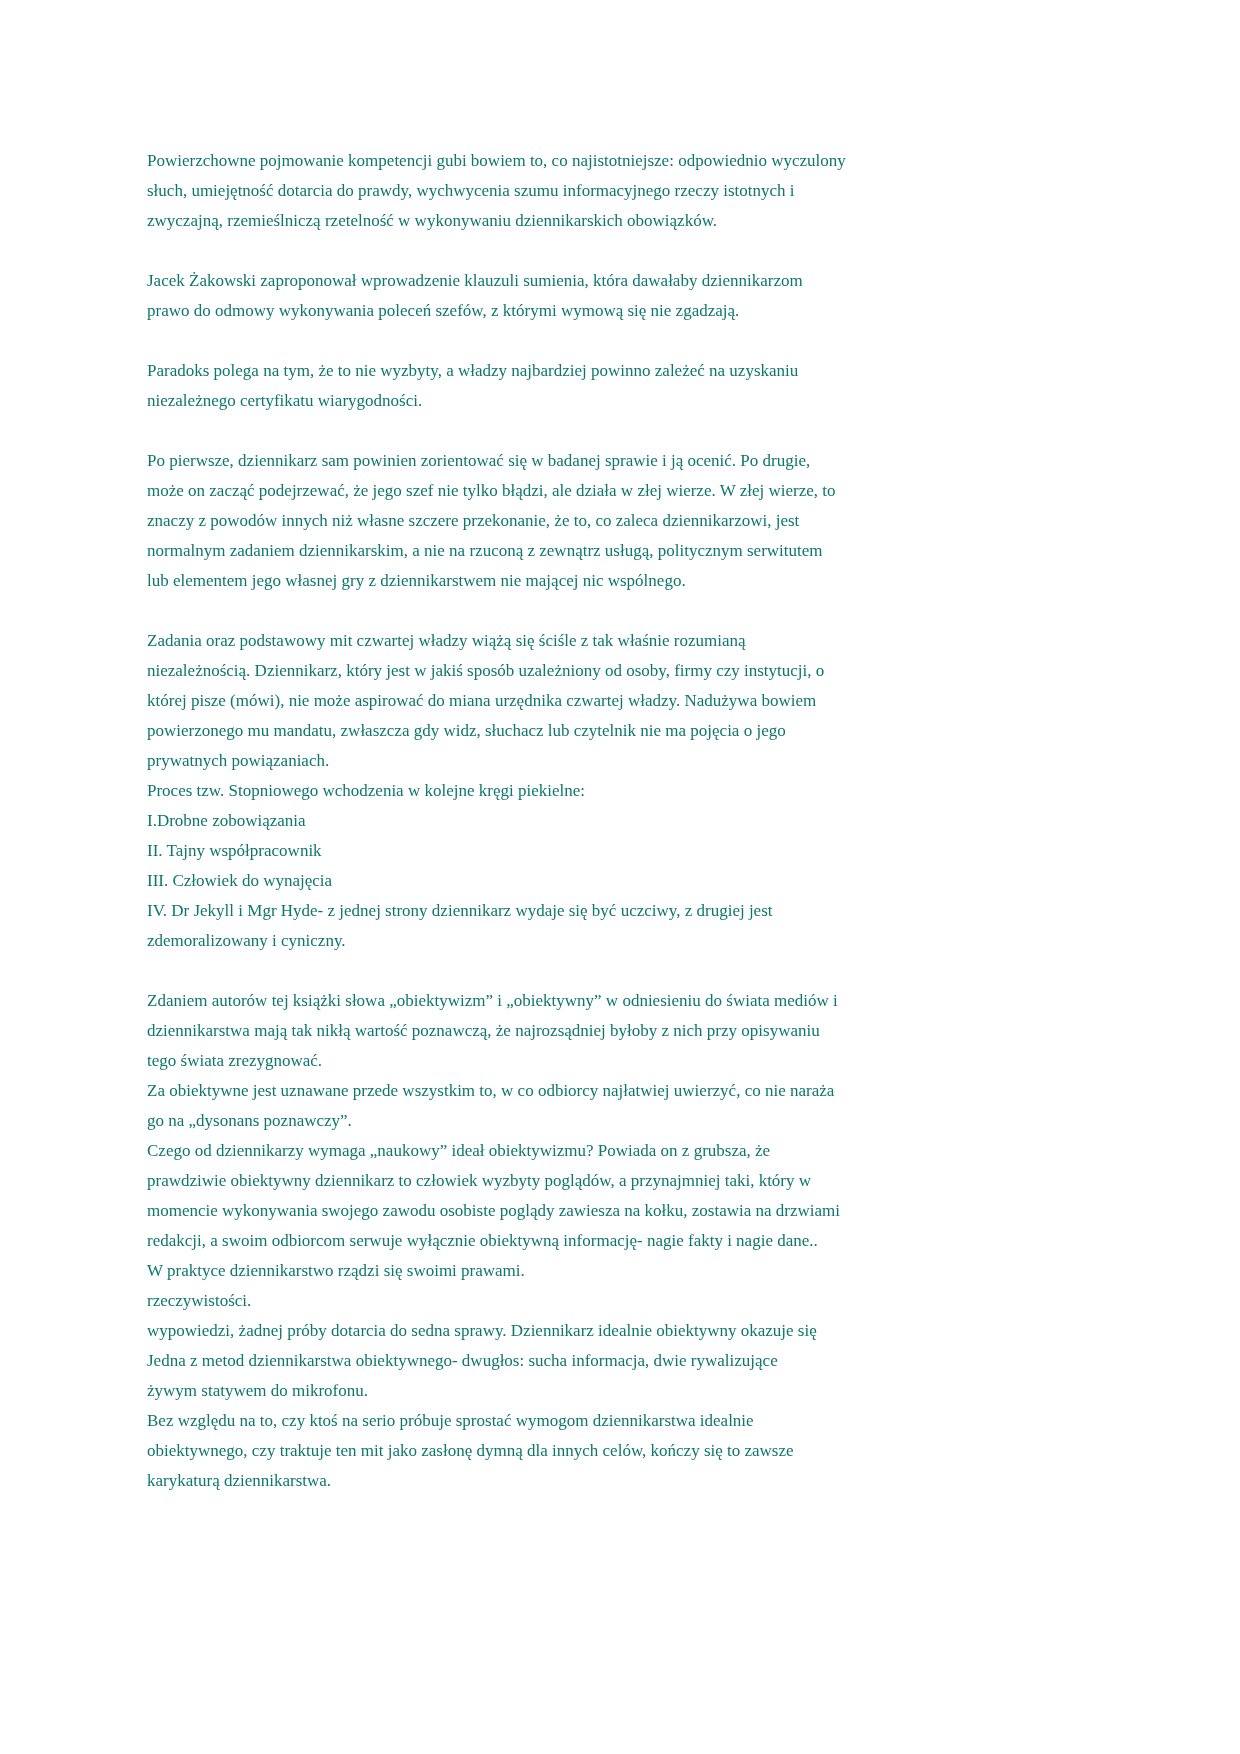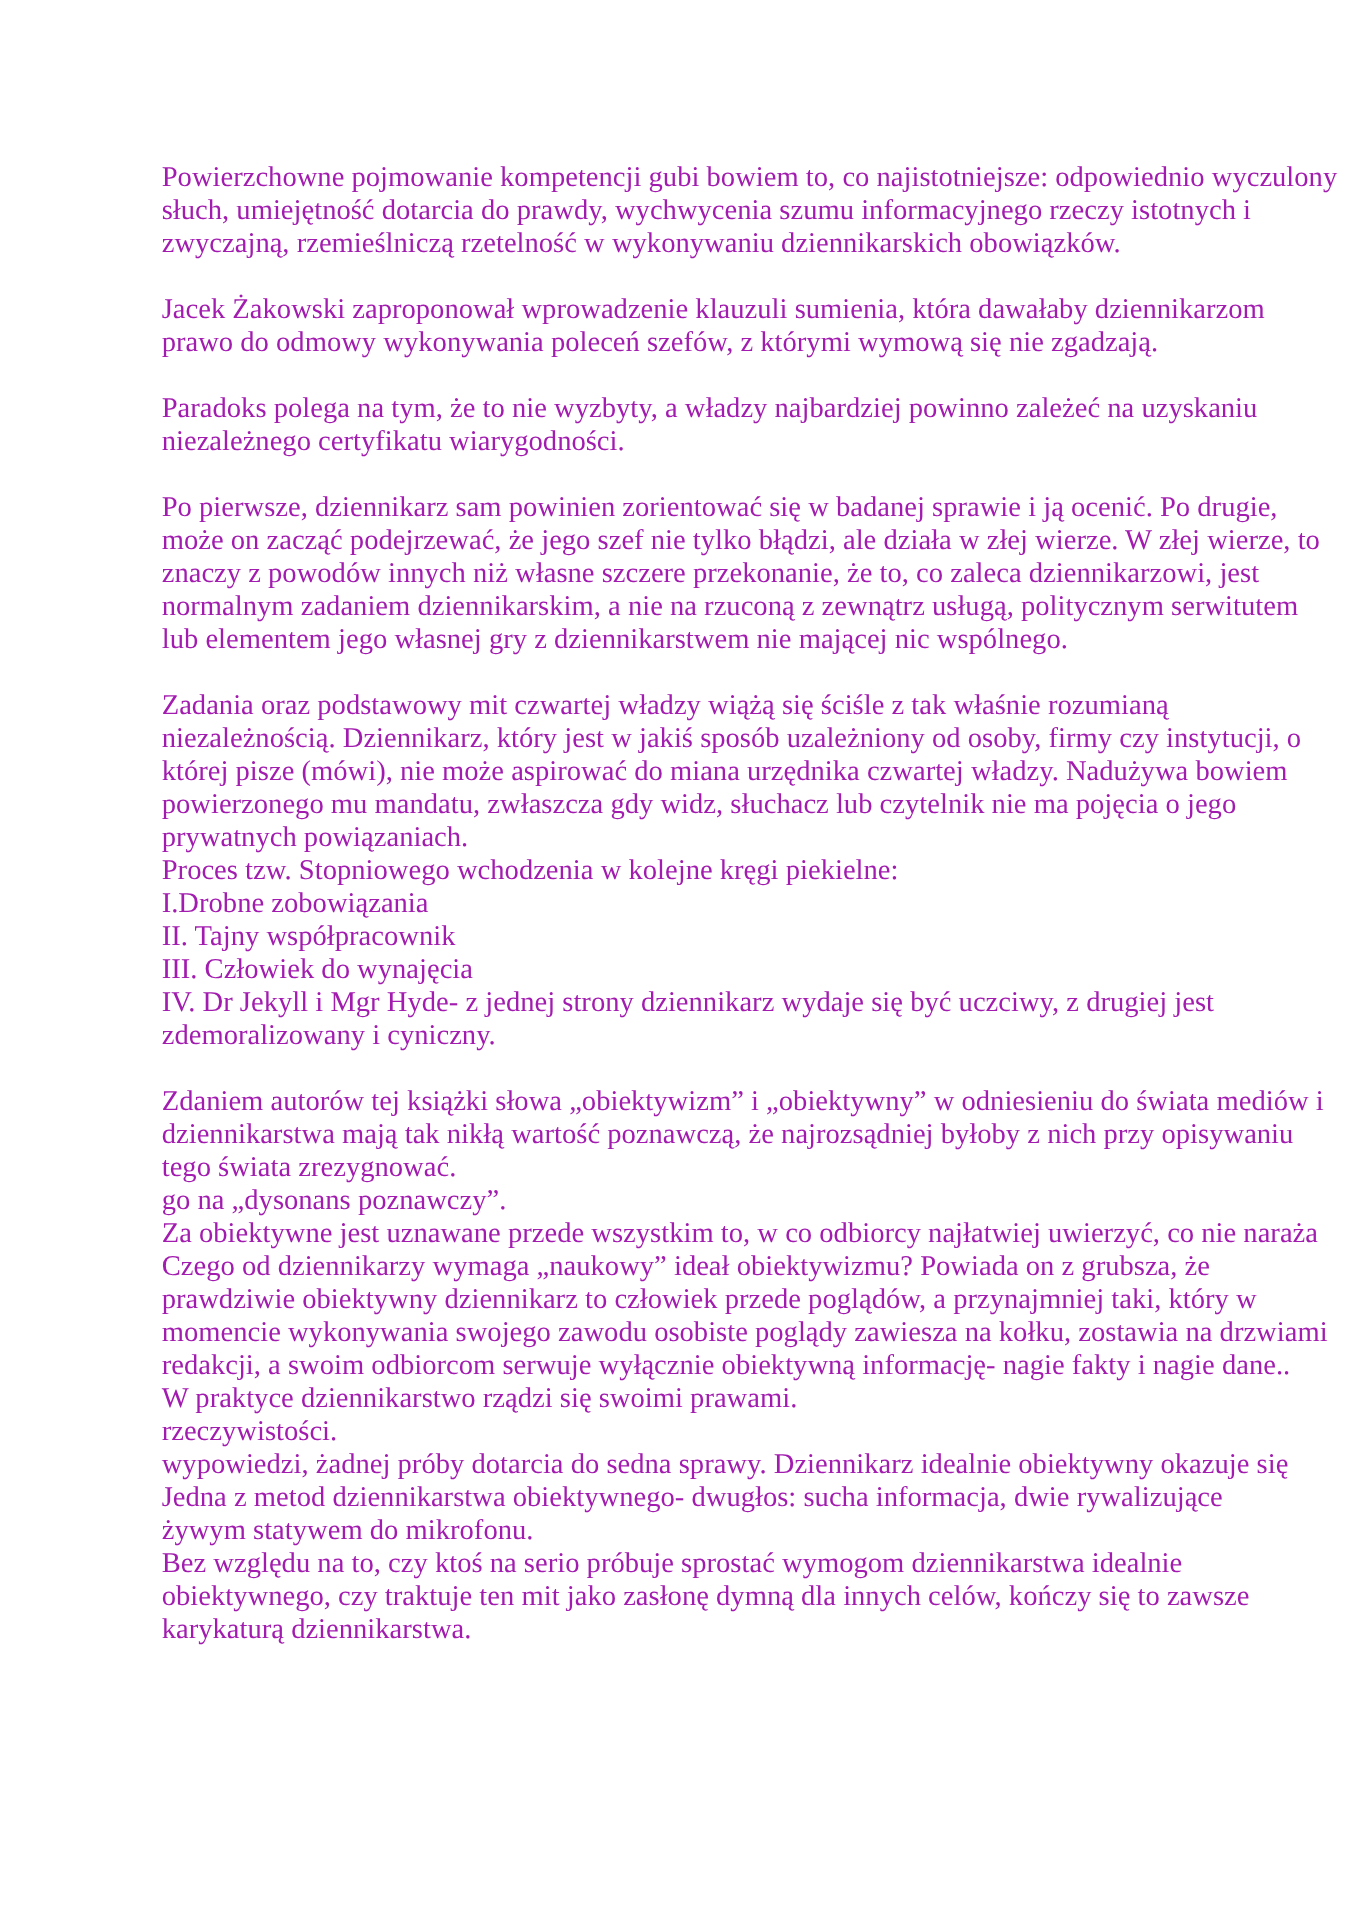--- a/index.html
+++ b/index.html
@@ -1,20 +1,20 @@
 <!DOCTYPE html>
 <html><head>
   <meta charset="utf-8">
   <style>
     html, body { margin: 0; padding: 0; background: #ffffff; }
     body { width: 1240px; height: 1754px; position: relative; overflow: hidden; }
     .page {
       position: absolute; left: 147px; top: 146px; width: 960px;
       font-family: "Liberation Serif", "DejaVu Serif", serif;
-      font-size: 26px; line-height: 30px; color: #a21caf;
+      font-size: 17px; line-height: 30px; color: #0f766e;
     }
     .para { margin: 0; }
     .gap { height: 30px; }
     .line { display: block; white-space: nowrap; }
   </style>
 </head>
 <body>
 
 <div class="page">
 
@@ -58,24 +58,24 @@
     <span class="line">III. Człowiek do wynajęcia</span>
     <span class="line">IV. Dr Jekyll i Mgr Hyde- z jednej strony dziennikarz wydaje się być uczciwy, z drugiej jest</span>
     <span class="line">zdemoralizowany i cyniczny.</span>
   </p>
   <div class="gap"></div>
 
   <p class="para">
     <span class="line">Zdaniem autorów tej książki słowa „obiektywizm” i „obiektywny” w odniesieniu do świata mediów i</span>
     <span class="line">dziennikarstwa mają tak nikłą wartość poznawczą, że najrozsądniej byłoby z nich przy opisywaniu</span>
     <span class="line">tego świata zrezygnować.</span>
+    <span class="line">Za obiektywne jest uznawane przede wszystkim to, w co odbiorcy najłatwiej uwierzyć, co nie naraża</span>
     <span class="line">go na „dysonans poznawczy”.</span>
-    <span class="line">Za obiektywne jest uznawane przede wszystkim to, w co odbiorcy najłatwiej uwierzyć, co nie naraża</span>
     <span class="line">Czego od dziennikarzy wymaga „naukowy” ideał obiektywizmu? Powiada on z grubsza, że</span>
-    <span class="line">prawdziwie obiektywny dziennikarz to człowiek przede poglądów, a przynajmniej taki, który w</span>
+    <span class="line">prawdziwie obiektywny dziennikarz to człowiek wyzbyty poglądów, a przynajmniej taki, który w</span>
     <span class="line">momencie wykonywania swojego zawodu osobiste poglądy zawiesza na kołku, zostawia na drzwiami</span>
     <span class="line">redakcji, a swoim odbiorcom serwuje wyłącznie obiektywną informację- nagie fakty i nagie dane..</span>
     <span class="line">W praktyce dziennikarstwo rządzi się swoimi prawami.</span>
     <span class="line">rzeczywistości.</span>
     <span class="line">wypowiedzi, żadnej próby dotarcia do sedna sprawy. Dziennikarz idealnie obiektywny okazuje się</span>
     <span class="line">Jedna z metod dziennikarstwa obiektywnego- dwugłos: sucha informacja, dwie rywalizujące</span>
     <span class="line">żywym statywem do mikrofonu.</span>
     <span class="line">Bez względu na to, czy ktoś na serio próbuje sprostać wymogom dziennikarstwa idealnie</span>
     <span class="line">obiektywnego, czy traktuje ten mit jako zasłonę dymną dla innych celów, kończy się to zawsze</span>
     <span class="line">karykaturą dziennikarstwa.</span>

